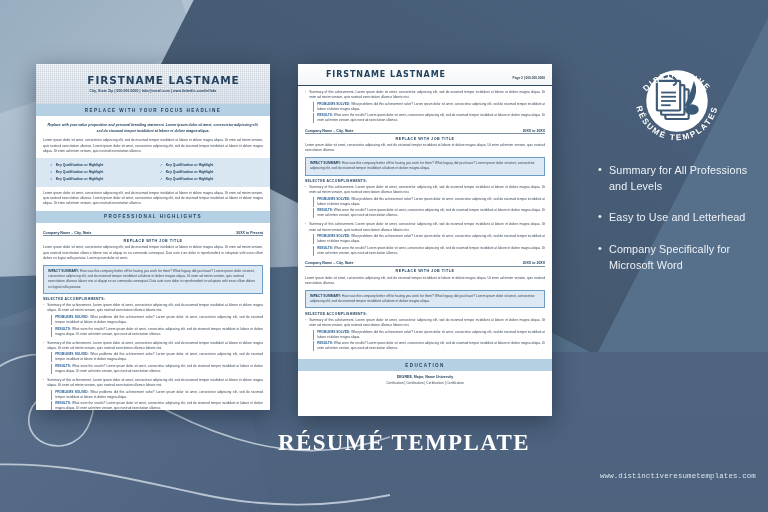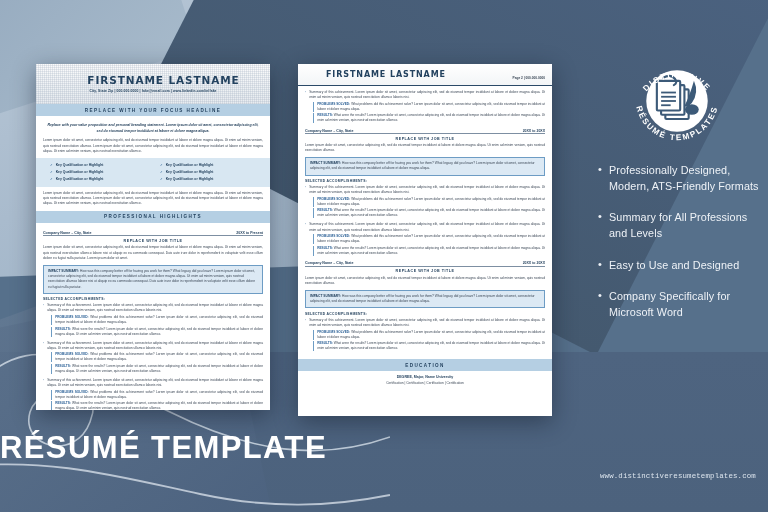--- a/index.html
+++ b/index.html
@@ -159,22 +159,22 @@
   .features li::before {
     content: "•"; position: absolute; left: 0; top: -1px;
     color: #eef2f7; font-size: 11px;
   }
   .url {
     position: absolute; left: 600px; top: 472px;
     color: #dde5ee; font-size: 7.4px; letter-spacing: .15px; font-family: Liberation Mono, monospace;
   }
   .bigtitle {
     position: absolute; left: 0; top: 430px; width: 530px;
-    text-align: left; color: #ffffff;
-    font-size: 31px; font-weight: bold; letter-spacing: 1.4px;
+    text-align: right; color: #ffffff;
+    font-size: 23px; font-weight: bold; letter-spacing: 1.4px; font-family: Liberation Serif, serif;
   }
 </style>
 </head>
 <body>
 
 <div class="stage">
 
   <div class="bg-base"></div>
   <div class="bg-lightpanel"></div>
   <div class="bg-lightpanel2"></div>
@@ -369,22 +369,21 @@
     </g>
     <text font-family="&quot;Liberation Sans&quot;, sans-serif" font-size="15.5" font-weight="bold" fill="#ffffff" letter-spacing="3.2">
       <textPath href="#arcTop" startOffset="50%" text-anchor="middle">DISTINCTIVE</textPath>
     </text>
     <text font-family="&quot;Liberation Sans&quot;, sans-serif" font-size="15.5" font-weight="bold" fill="#ffffff" letter-spacing="3.2">
       <textPath href="#arcBot" startOffset="50%" text-anchor="middle">RÉSUMÉ TEMPLATES</textPath>
     </text>
   </svg>
 
   <ul class="features">
-    <li>Professionally Designed, Modern, ATS-Friendly Formats</li>
     <li>Summary for All Professions and Levels</li>
-    <li>Easy to Use and Designed</li>
+    <li>Easy to Use and Letterhead</li>
     <li>Company Specifically for Microsoft Word</li>
   </ul>
 
   <div class="url">www.distinctiveresumetemplates.com</div>
   <div class="bigtitle">RÉSUMÉ TEMPLATE</div>
 
 </div>
 
 </body></html>

